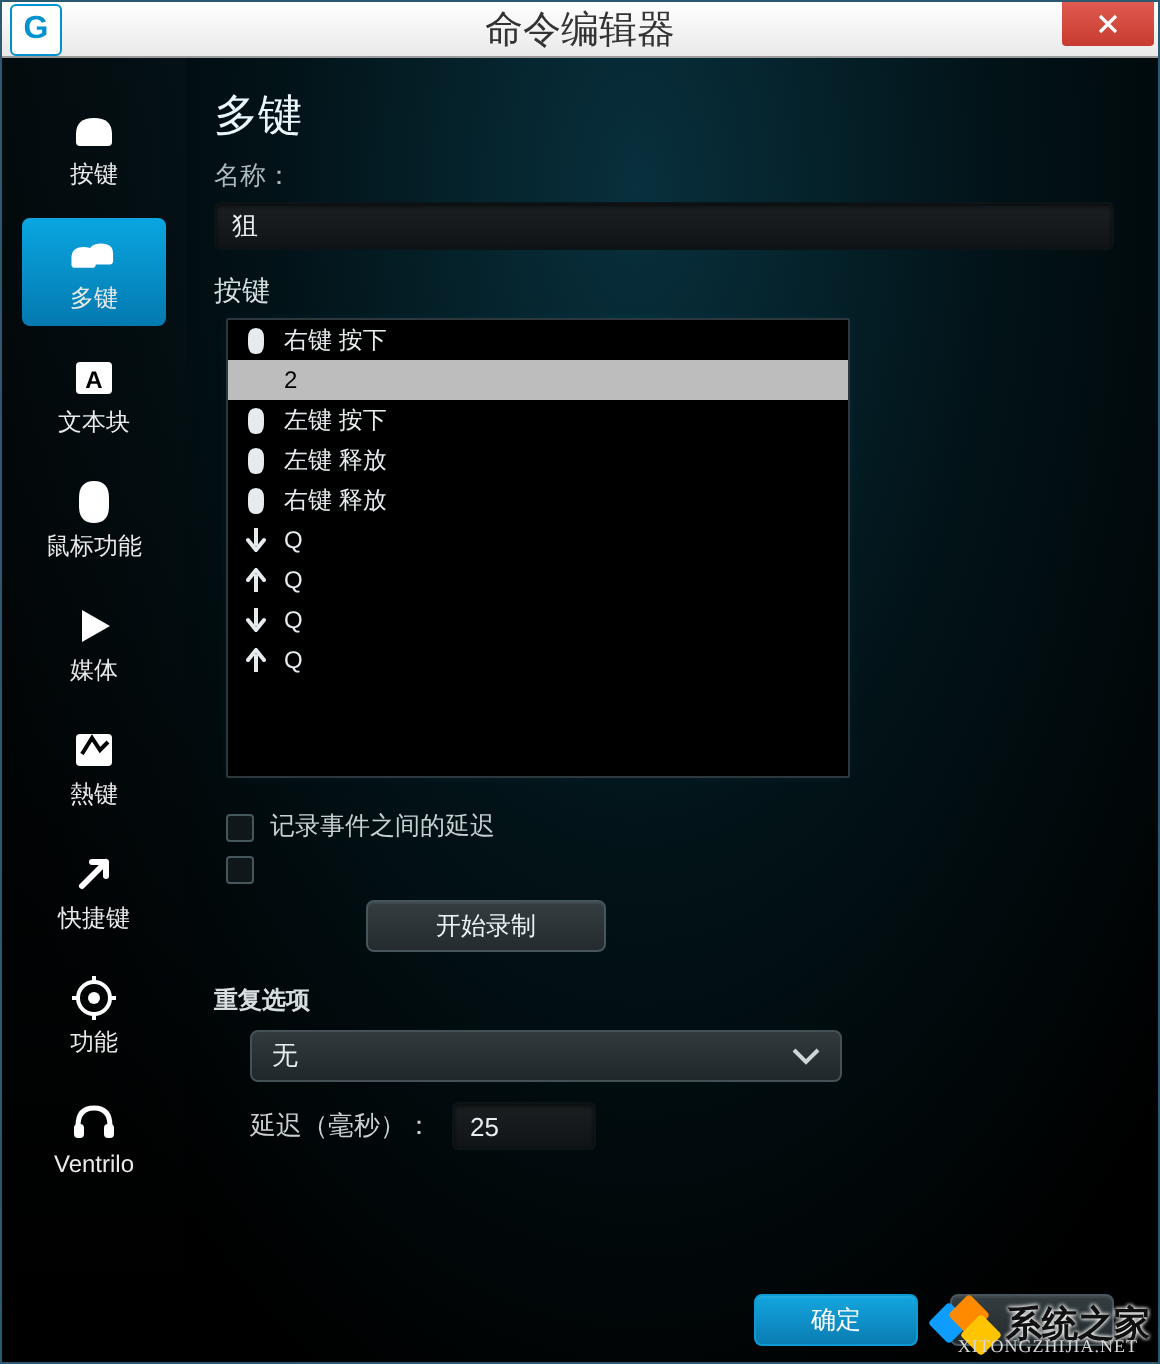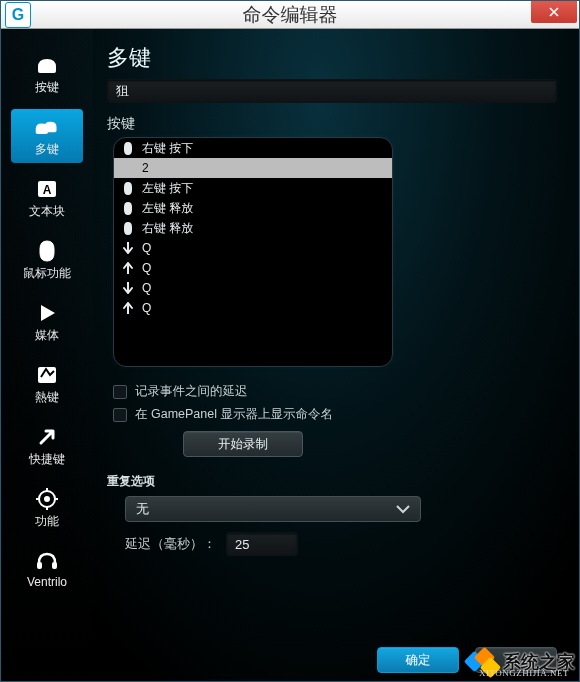--- a/index.html
+++ b/index.html
@@ -80,26 +80,26 @@
     color:#e8edef;
     padding: 0 8px;
     font-size:13px;
     box-shadow: inset 0 1px 2px rgba(0,0,0,0.7);
   }
   .text-input.small { width: 72px; text-align:left; }
 
   .section-title { font-size:14px; color:#d7dee0; margin-top:12px; margin-bottom:4px; }
 
   .rec-box {
-    width: 280px;
+    width: 312px;
     height: 230px;
     margin-left: 6px;
     background:#000;
     border:1px solid #2e383c;
-    border-radius:13px;
+    border-radius:1px;
     overflow:auto;
     box-shadow: inset 0 0 0 1px #000, 0 0 6px rgba(0,180,230,0.06);
   }
   .rec-line {
     display:flex; align-items:center;
     height:20px;
     color:#e6ecee; font-size:12px;
     padding-left:6px;
   }
   .rec-line.selected { background:#bdbdbd; color:#000; }
@@ -276,20 +276,21 @@
           </svg>
       </span>
       <span class="label">Ventrilo</span>
     </div>
 
   </div>
 
   <div class="content">
     <div class="heading">多键</div>
 
+    <div class="field-label">名称：</div>
     <input class="text-input" value="狙" style="">
 
     <div class="section-title">按键</div>
 
     <div class="rec-box" id="rec-box">
         <div class="rec-line">
           <span class="ic">
             <svg width="10" height="13" viewBox="0 0 10 13">
               <path d="M5 0 Q1 0 1 5 L1 8 Q1 13 5 13 Q9 13 9 8 L9 5 Q9 0 5 0 Z M5 0 L5 5" fill="currentColor"></path>
             </svg>
@@ -358,21 +359,20 @@
         </div>
       </div>
 
     <div class="checks">
       <div class="check-row">
         <span class="chk"></span>
         <span>记录事件之间的延迟</span>
       </div>
       <div class="check-row">
         <span class="chk"></span>
-        <span>在 GamePanel 显示器上显示命令名</span>
       </div>
     </div>
 
     <div class="btn btn-rec">开始录制</div>
 
     <div class="repeat-title">重复选项</div>
     <div class="select">
       <span>无</span>
       <span>
         <svg width="14" height="10" viewBox="0 0 14 10">

